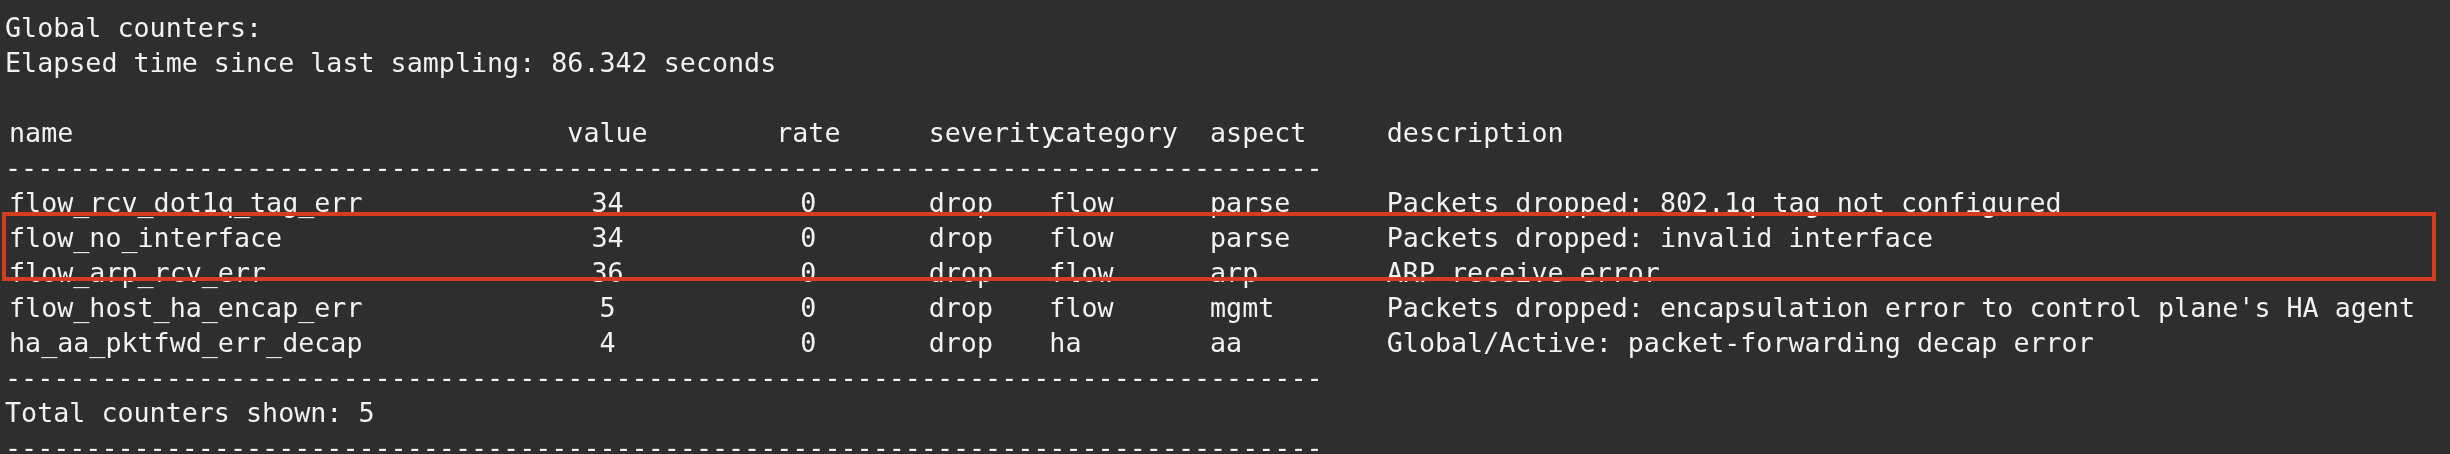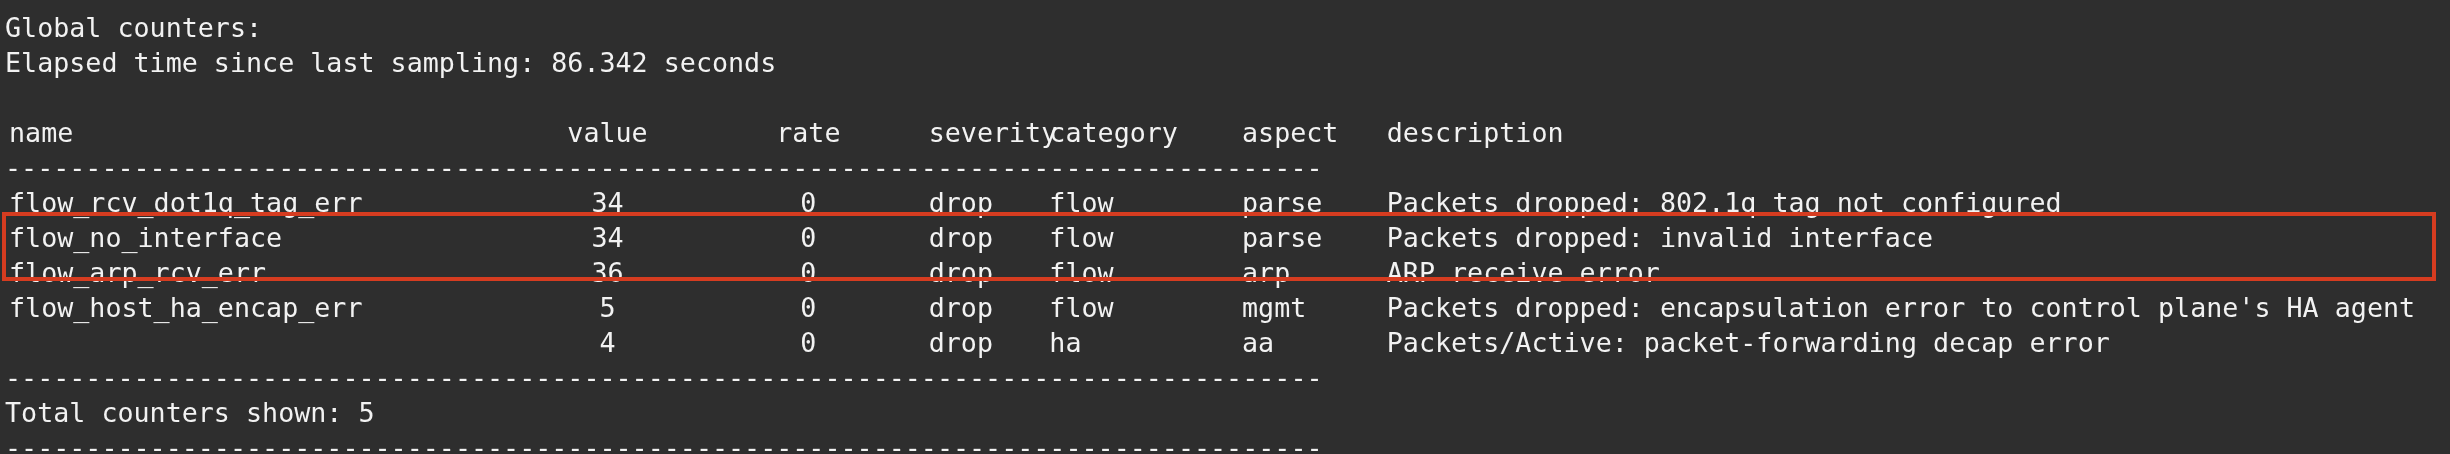--- a/index.html
+++ b/index.html
@@ -34,21 +34,21 @@
   .cell {
     position: absolute;
     top: 0;
     white-space: pre;
   }
   .c-name     { left: 4px; }
   .c-value    { left: 30ch; width: 15ch; text-align: center; }
   .c-rate     { left: 46ch; width: 8ch;  text-align: center; }
   .c-severity { left: 55ch; margin-left: 40px; }
   .c-category { left: 65ch; }
-  .c-aspect   { left: 75ch; margin-left: 32px; }
+  .c-aspect   { left: 75ch; }
   .c-desc     { left: 86ch; }
   .highlight-box {
     position: absolute;
     left: 2px;
     top: 212px;
     width: 2434px;
     height: 69px;
     box-sizing: border-box;
     border: 4px solid #d63c20;
     pointer-events: none;
@@ -109,26 +109,27 @@
     <span class="cell c-name">flow_host_ha_encap_err</span>
     <span class="cell c-value">5</span>
     <span class="cell c-rate">0</span>
     <span class="cell c-severity">drop</span>
     <span class="cell c-category">flow</span>
     <span class="cell c-aspect">mgmt</span>
     <span class="cell c-desc">Packets dropped: encapsulation error to control plane's HA agent</span>
   </div>
 
   <div class="line">
+    <span class="cell c-name">ha_aa_pktfwd_err_decap</span>
     <span class="cell c-value">4</span>
     <span class="cell c-rate">0</span>
     <span class="cell c-severity">drop</span>
     <span class="cell c-category">ha</span>
     <span class="cell c-aspect">aa</span>
-    <span class="cell c-desc">Packets/Active: packet-forwarding decap error</span>
+    <span class="cell c-desc">Global/Active: packet-forwarding decap error</span>
   </div>
 
   <div class="line">----------------------------------------------------------------------------------</div>
 
   <div class="line">Total counters shown: 5</div>
 
   <div class="line">----------------------------------------------------------------------------------</div>
 
   <div class="highlight-box" style="border-color: rgb(214, 60, 32);"></div>
 

